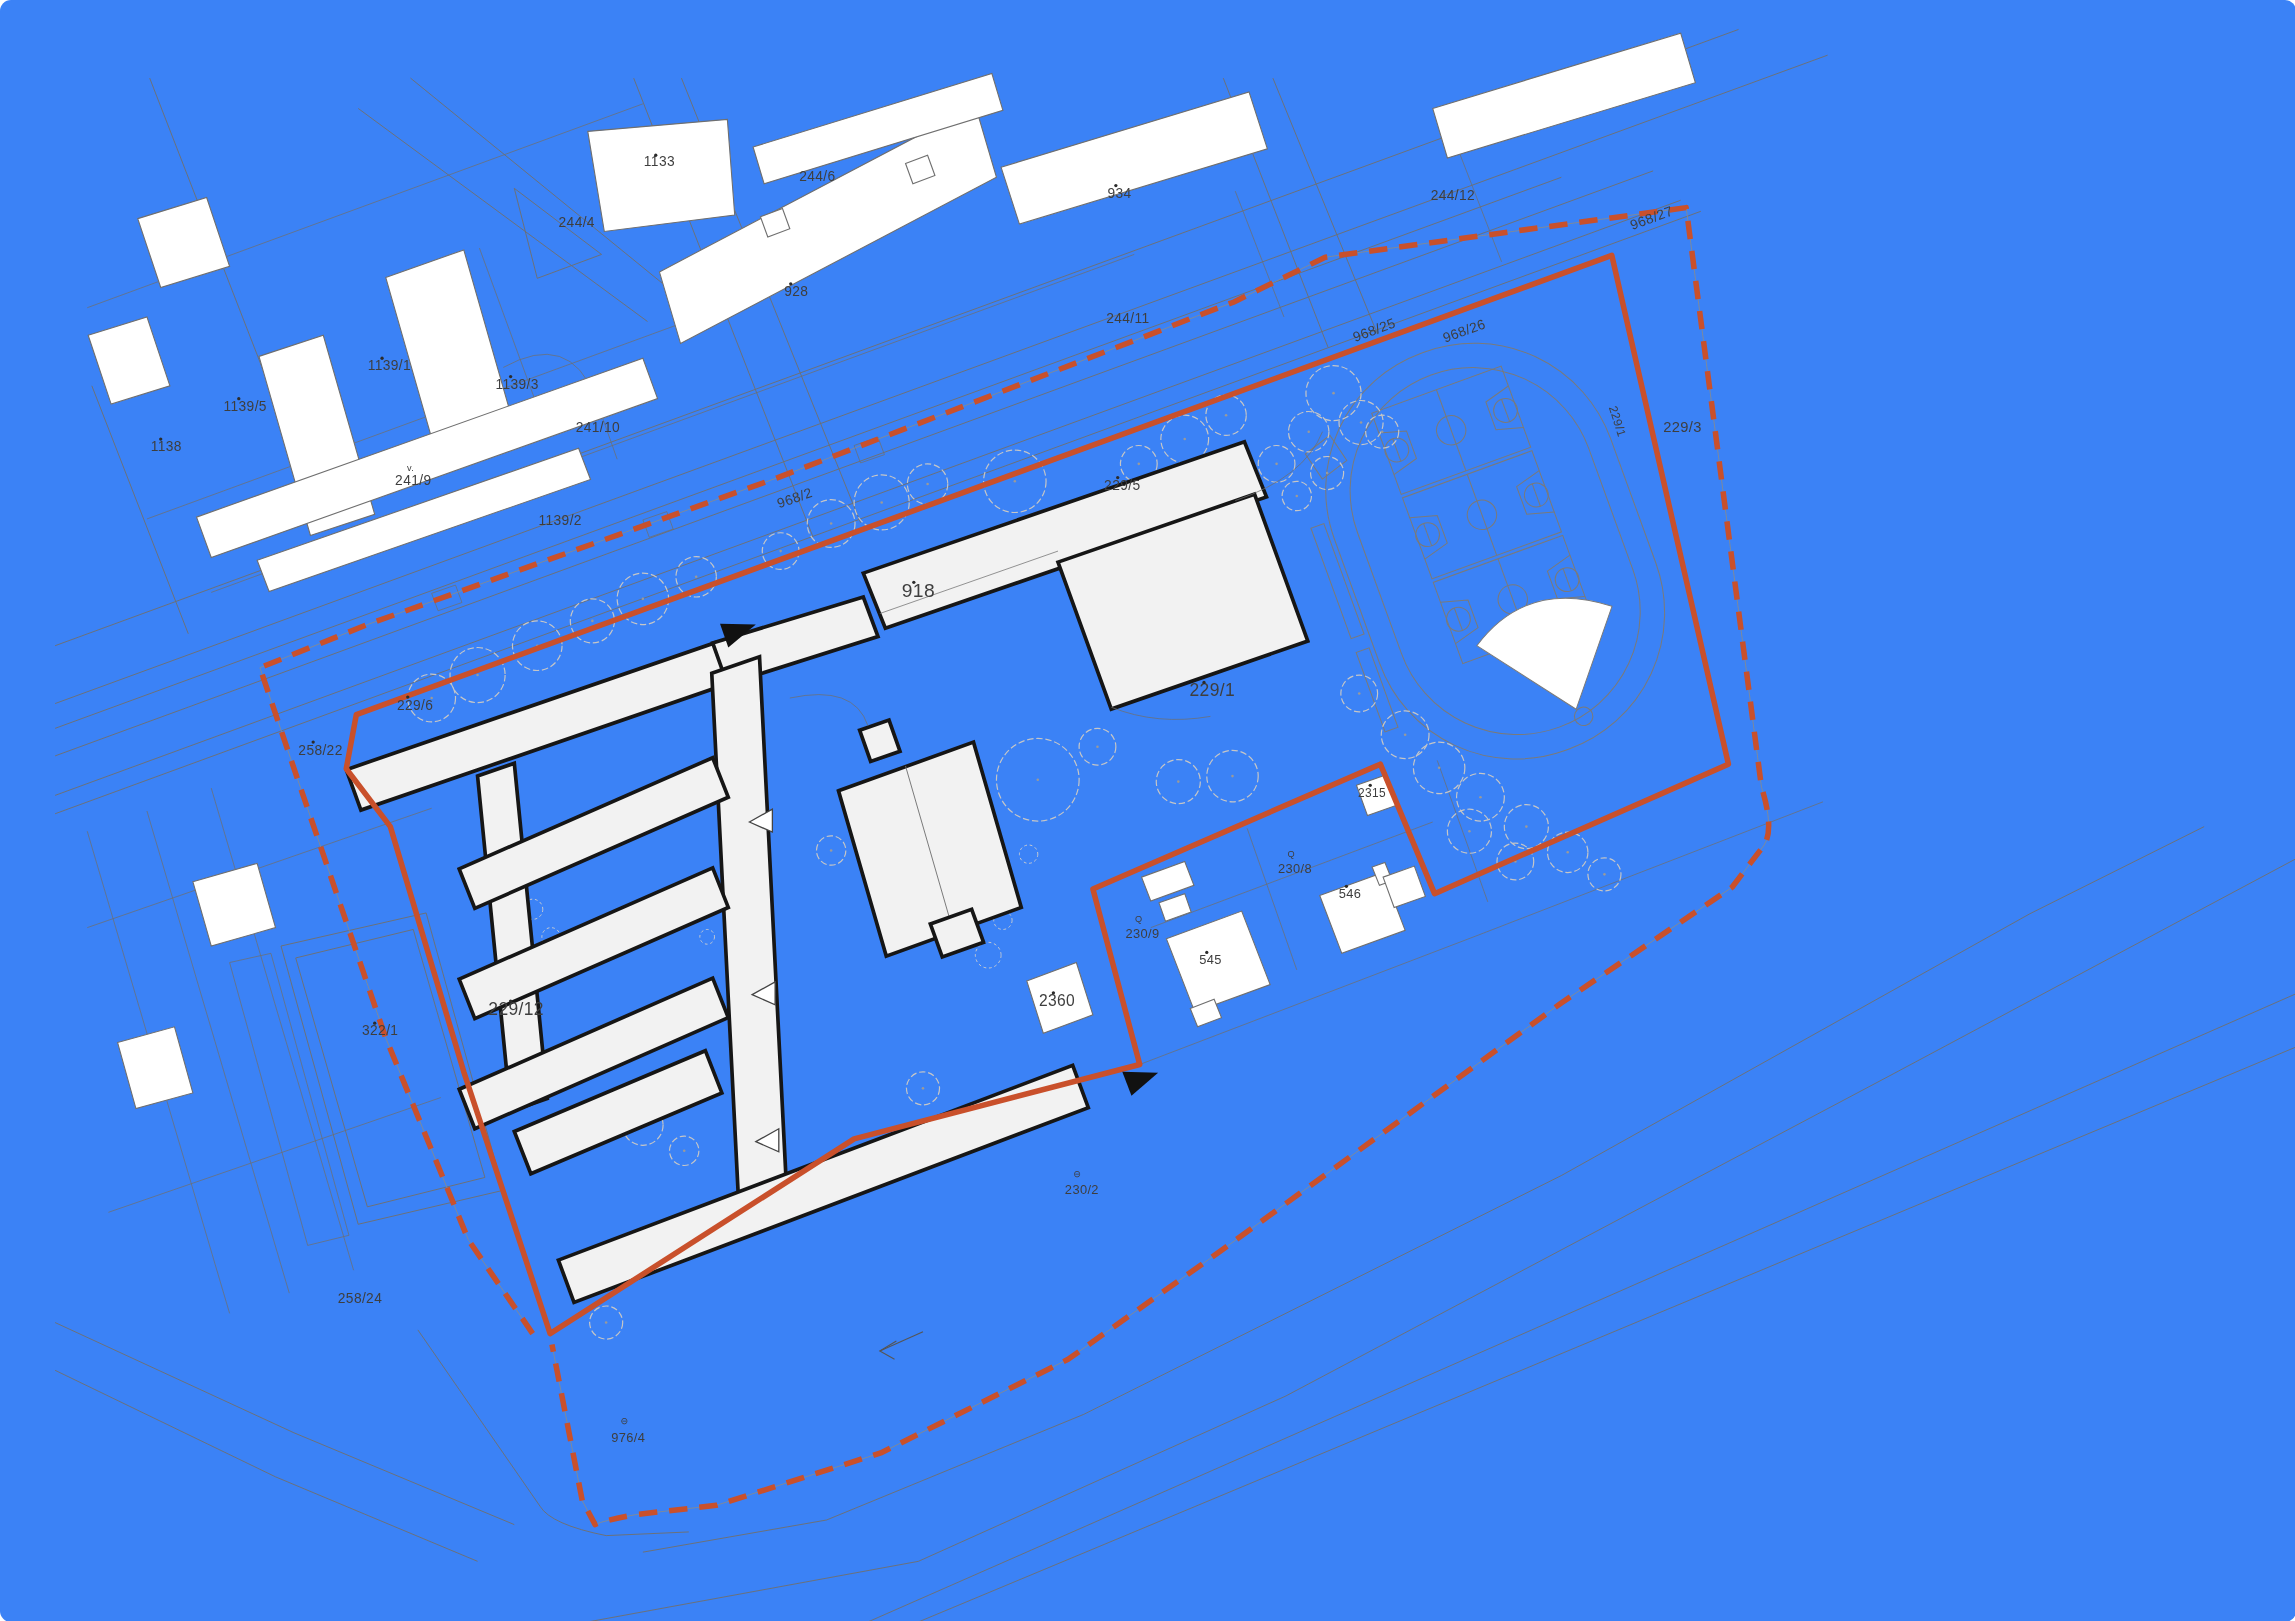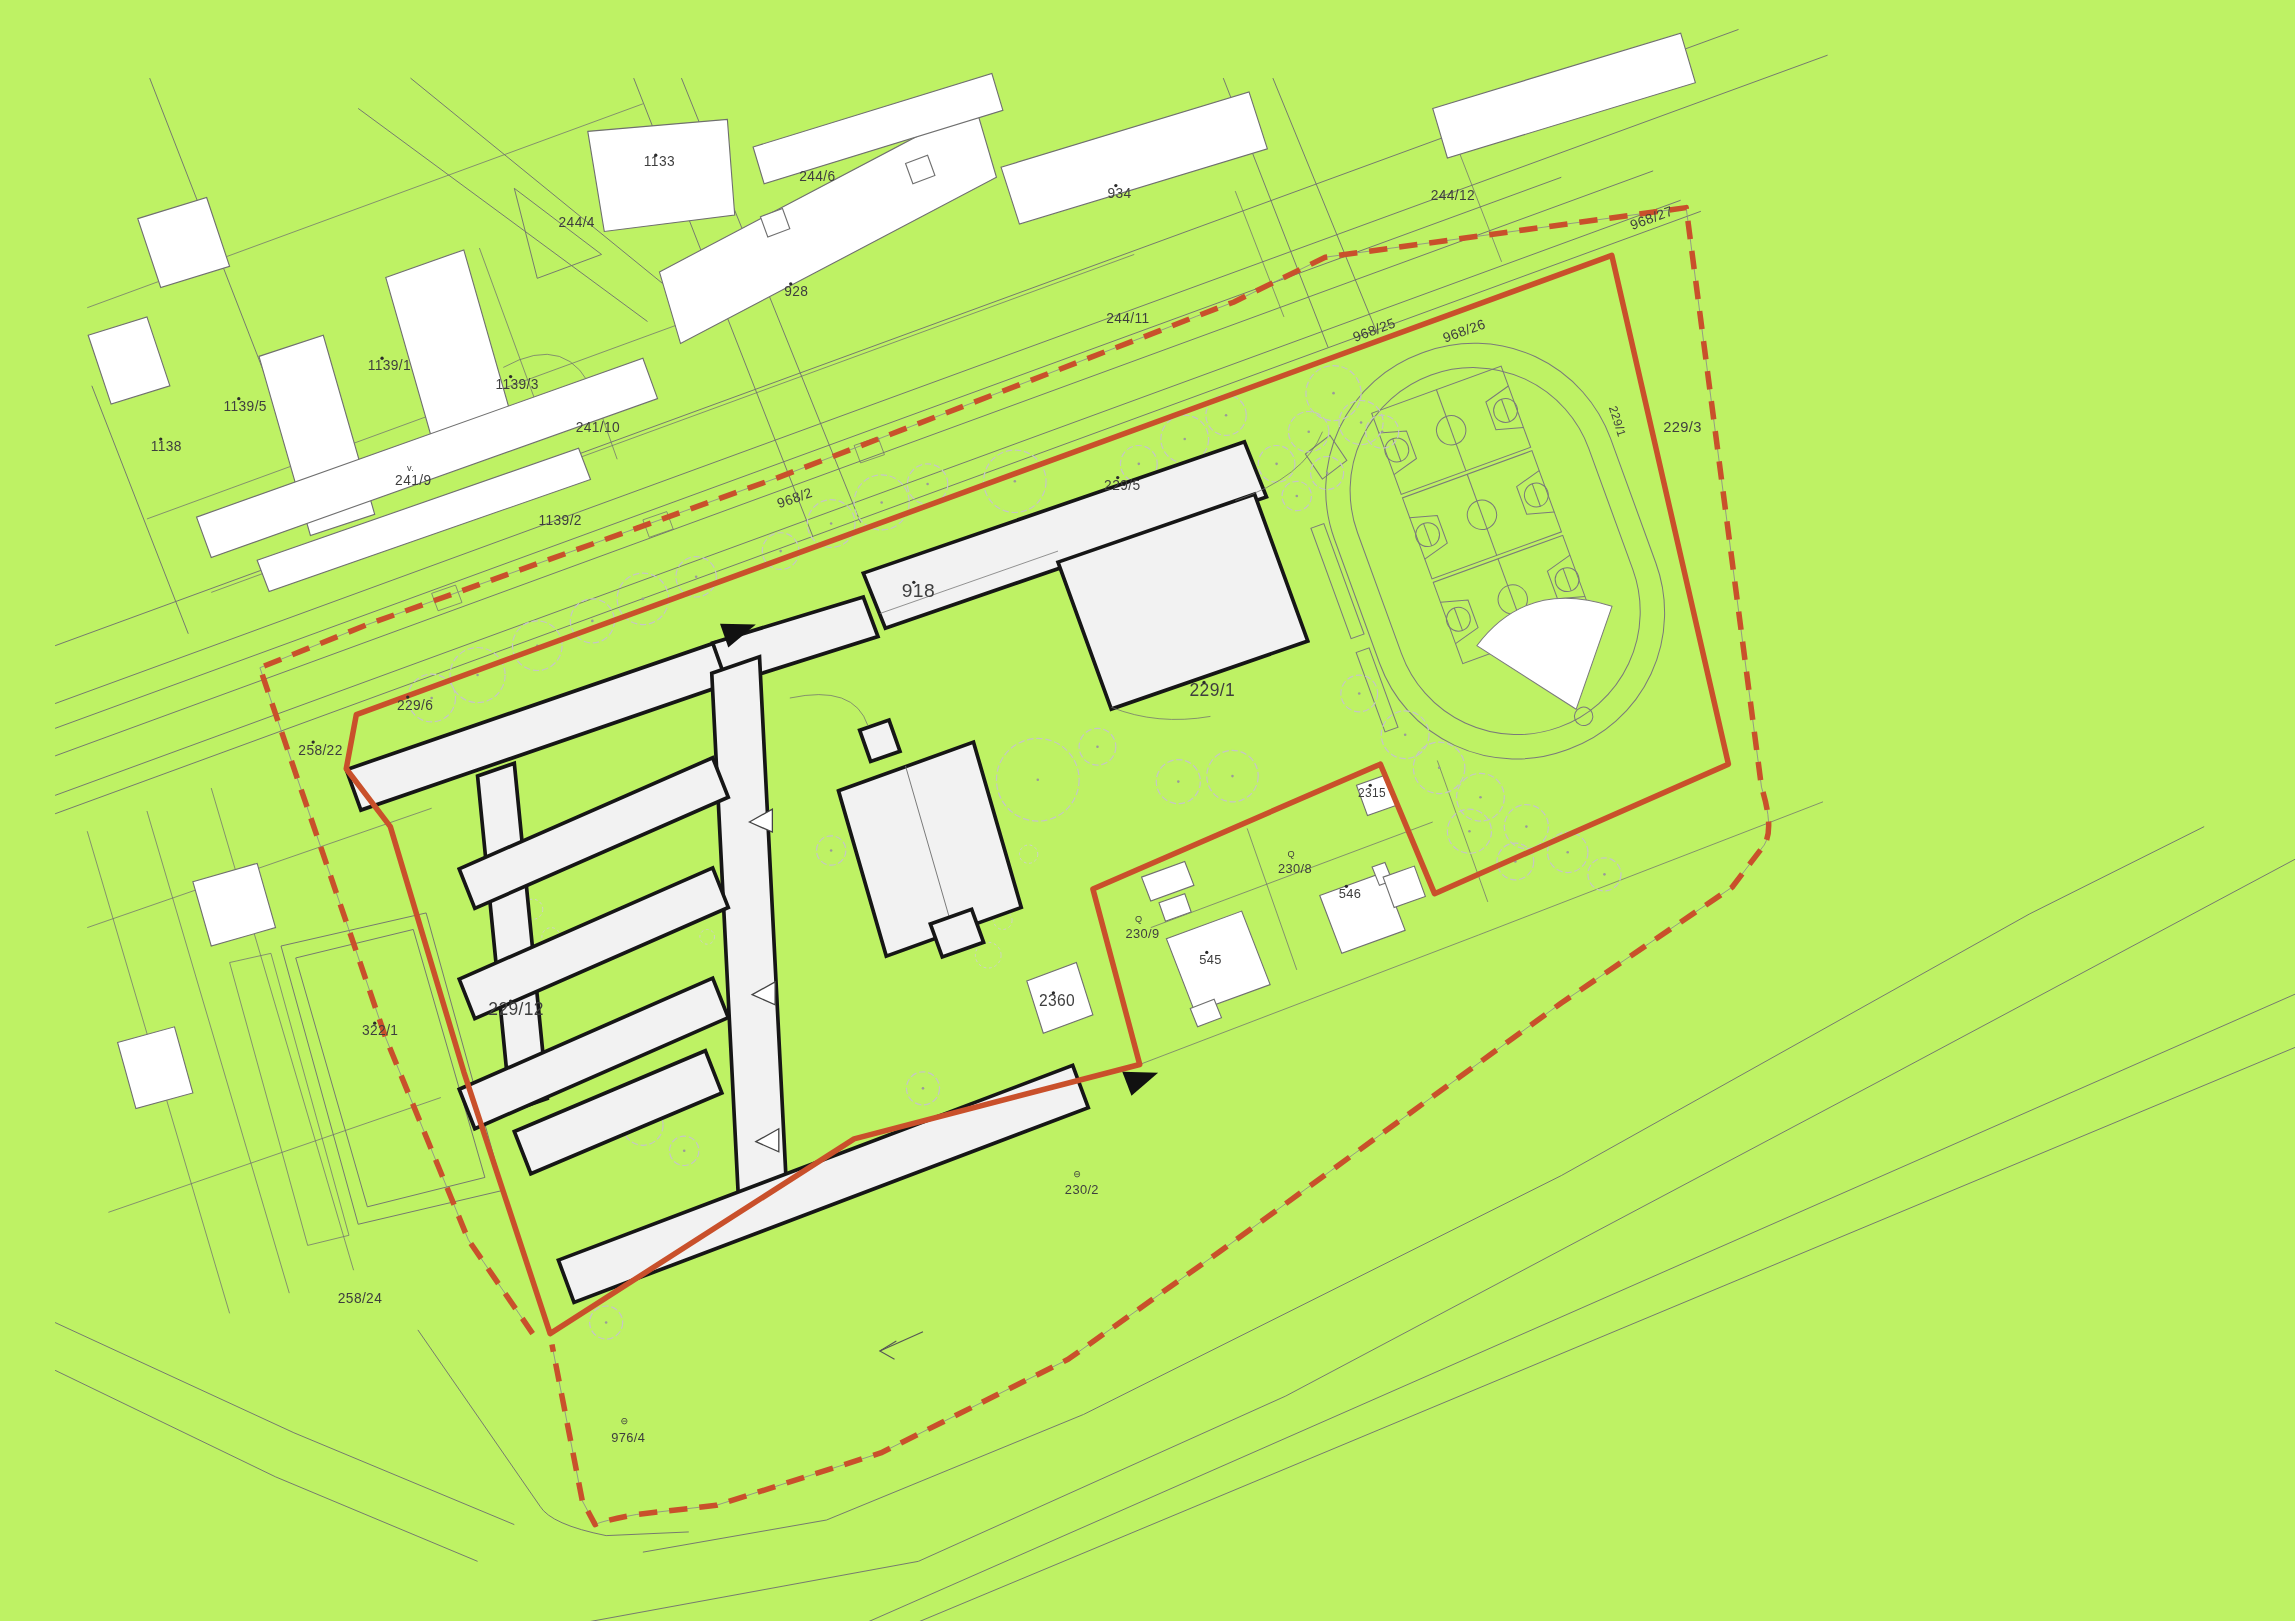--- a/index.html
+++ b/index.html
@@ -1,17 +1,17 @@
 <!DOCTYPE html>
 <html style="font-size:14.7px"><head>
 <meta charset="utf-8">
 <style>
   html,body{margin:0;padding:0;background:#fff;}
-  .stage{position:relative;width:2296px;height:1622px;background:#bef264;overflow:hidden;
-         font-family:"Liberation Sans",sans-serif;}
+  .stage{position:relative;width:2296px;height:1622px;background:#3b82f6;overflow:hidden;
+         font-family:"Liberation Sans",sans-serif;border-radius:11px;}
   svg{position:absolute;left:0;top:0;}
   .thin{fill:none;stroke:var(--thin,#6f6f6f);stroke-width:1;}
   .thin2{fill:none;stroke:var(--thin,#6f6f6f);stroke-width:0.8;}
   .whitebld{fill:#ffffff;stroke:var(--thin,#5c5c5c);stroke-width:1.2;}
   .graybld{fill:var(--bfill,#f2f2f2);stroke:var(--bstroke,#161616);stroke-width:4;stroke-linejoin:miter;}
   .graydet{fill:none;stroke:#6f6f6f;stroke-width:1;}
   .tree{fill:none;stroke:var(--tree,#c6c6c6);stroke-width:1.3;stroke-dasharray:7 3;}
   .shrub{fill:none;stroke:#cfcfcf;stroke-width:1;stroke-dasharray:3 3;}
   .treedot{fill:#9a9a9a;}
   .track{fill:none;stroke:#7a7a7a;stroke-width:1.1;}

